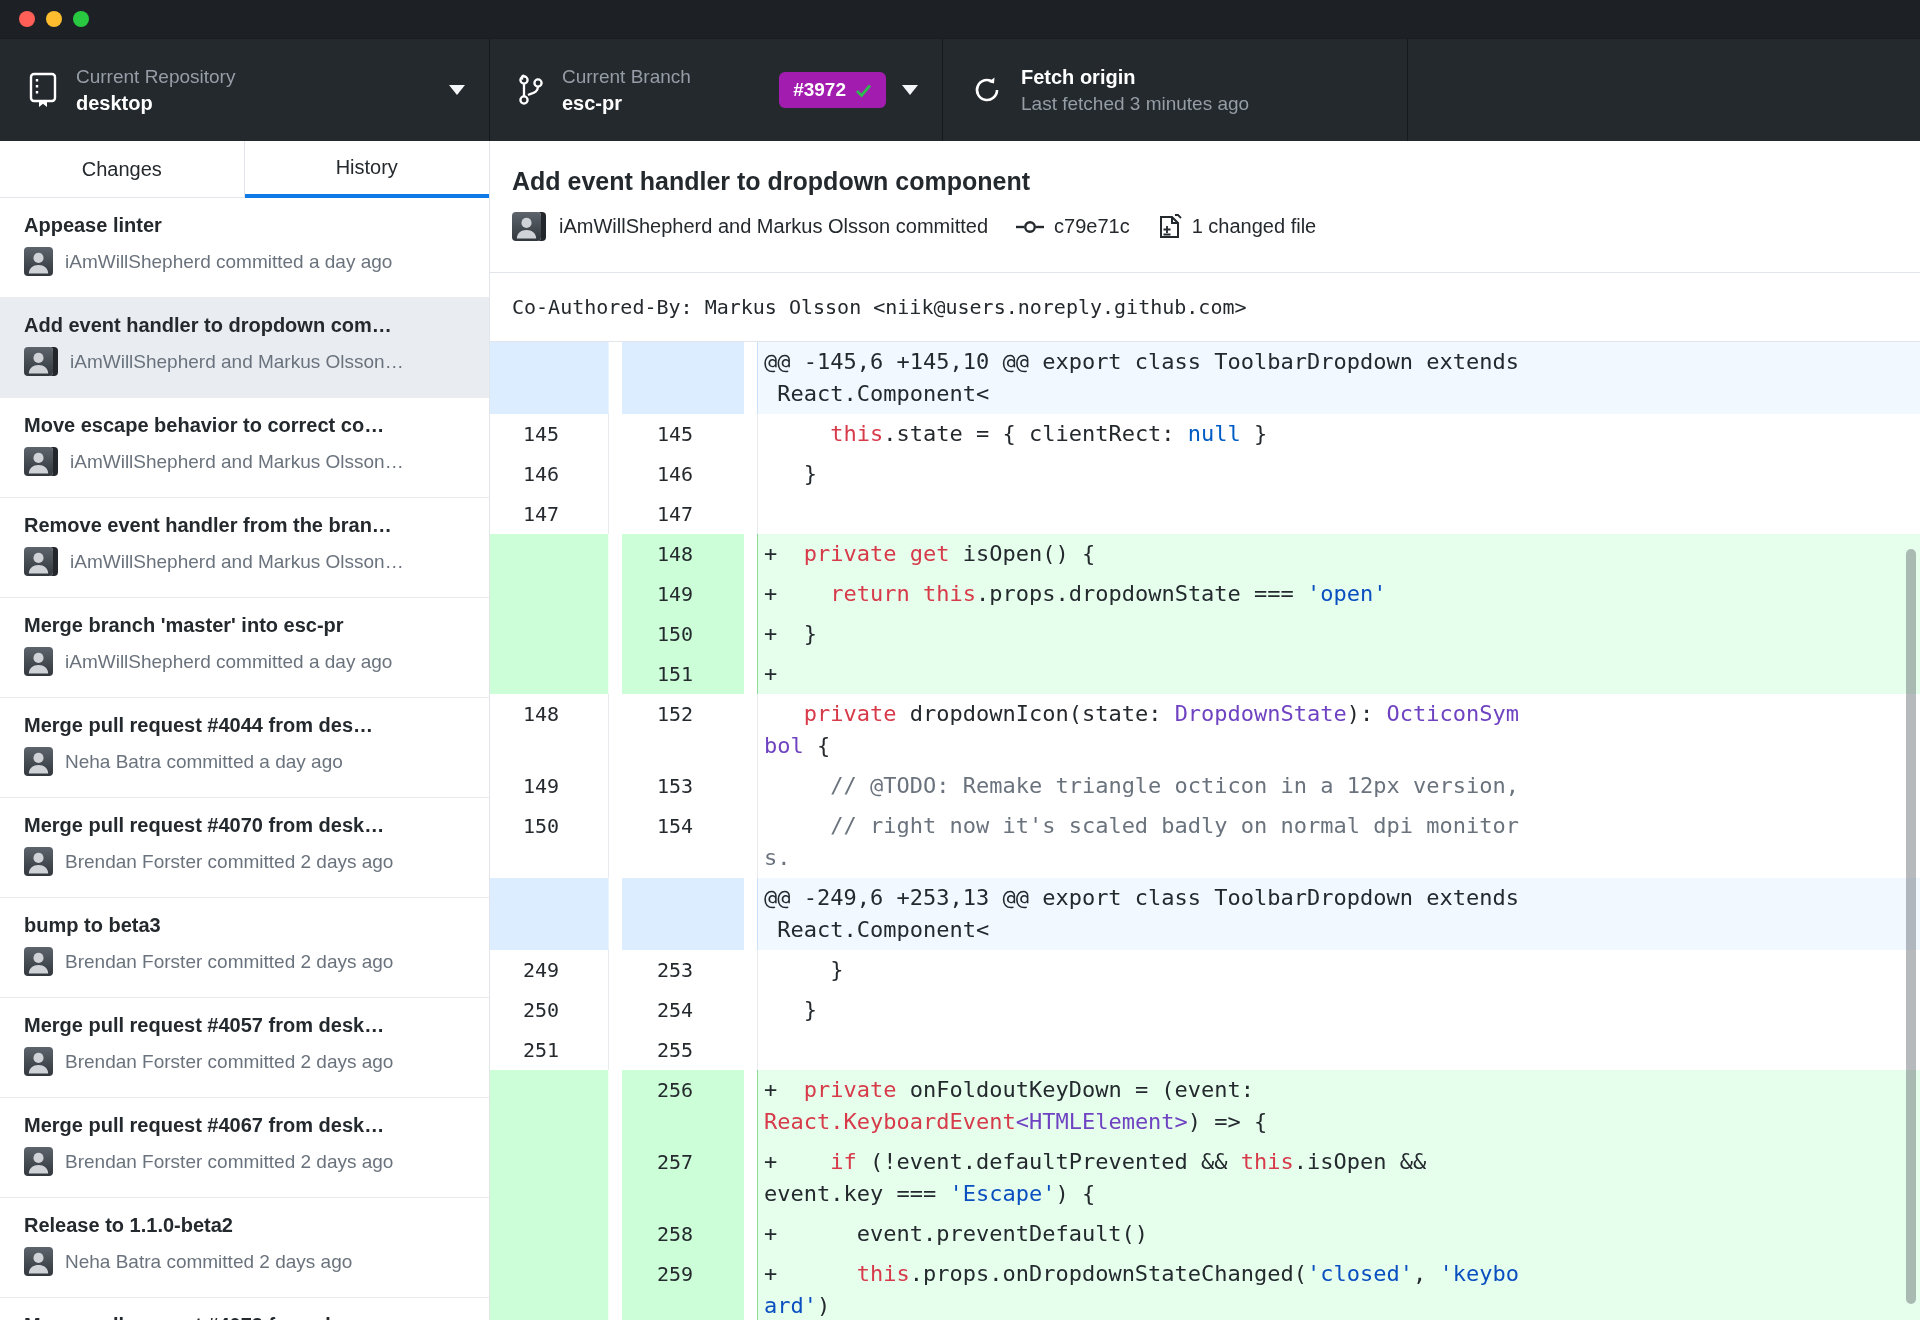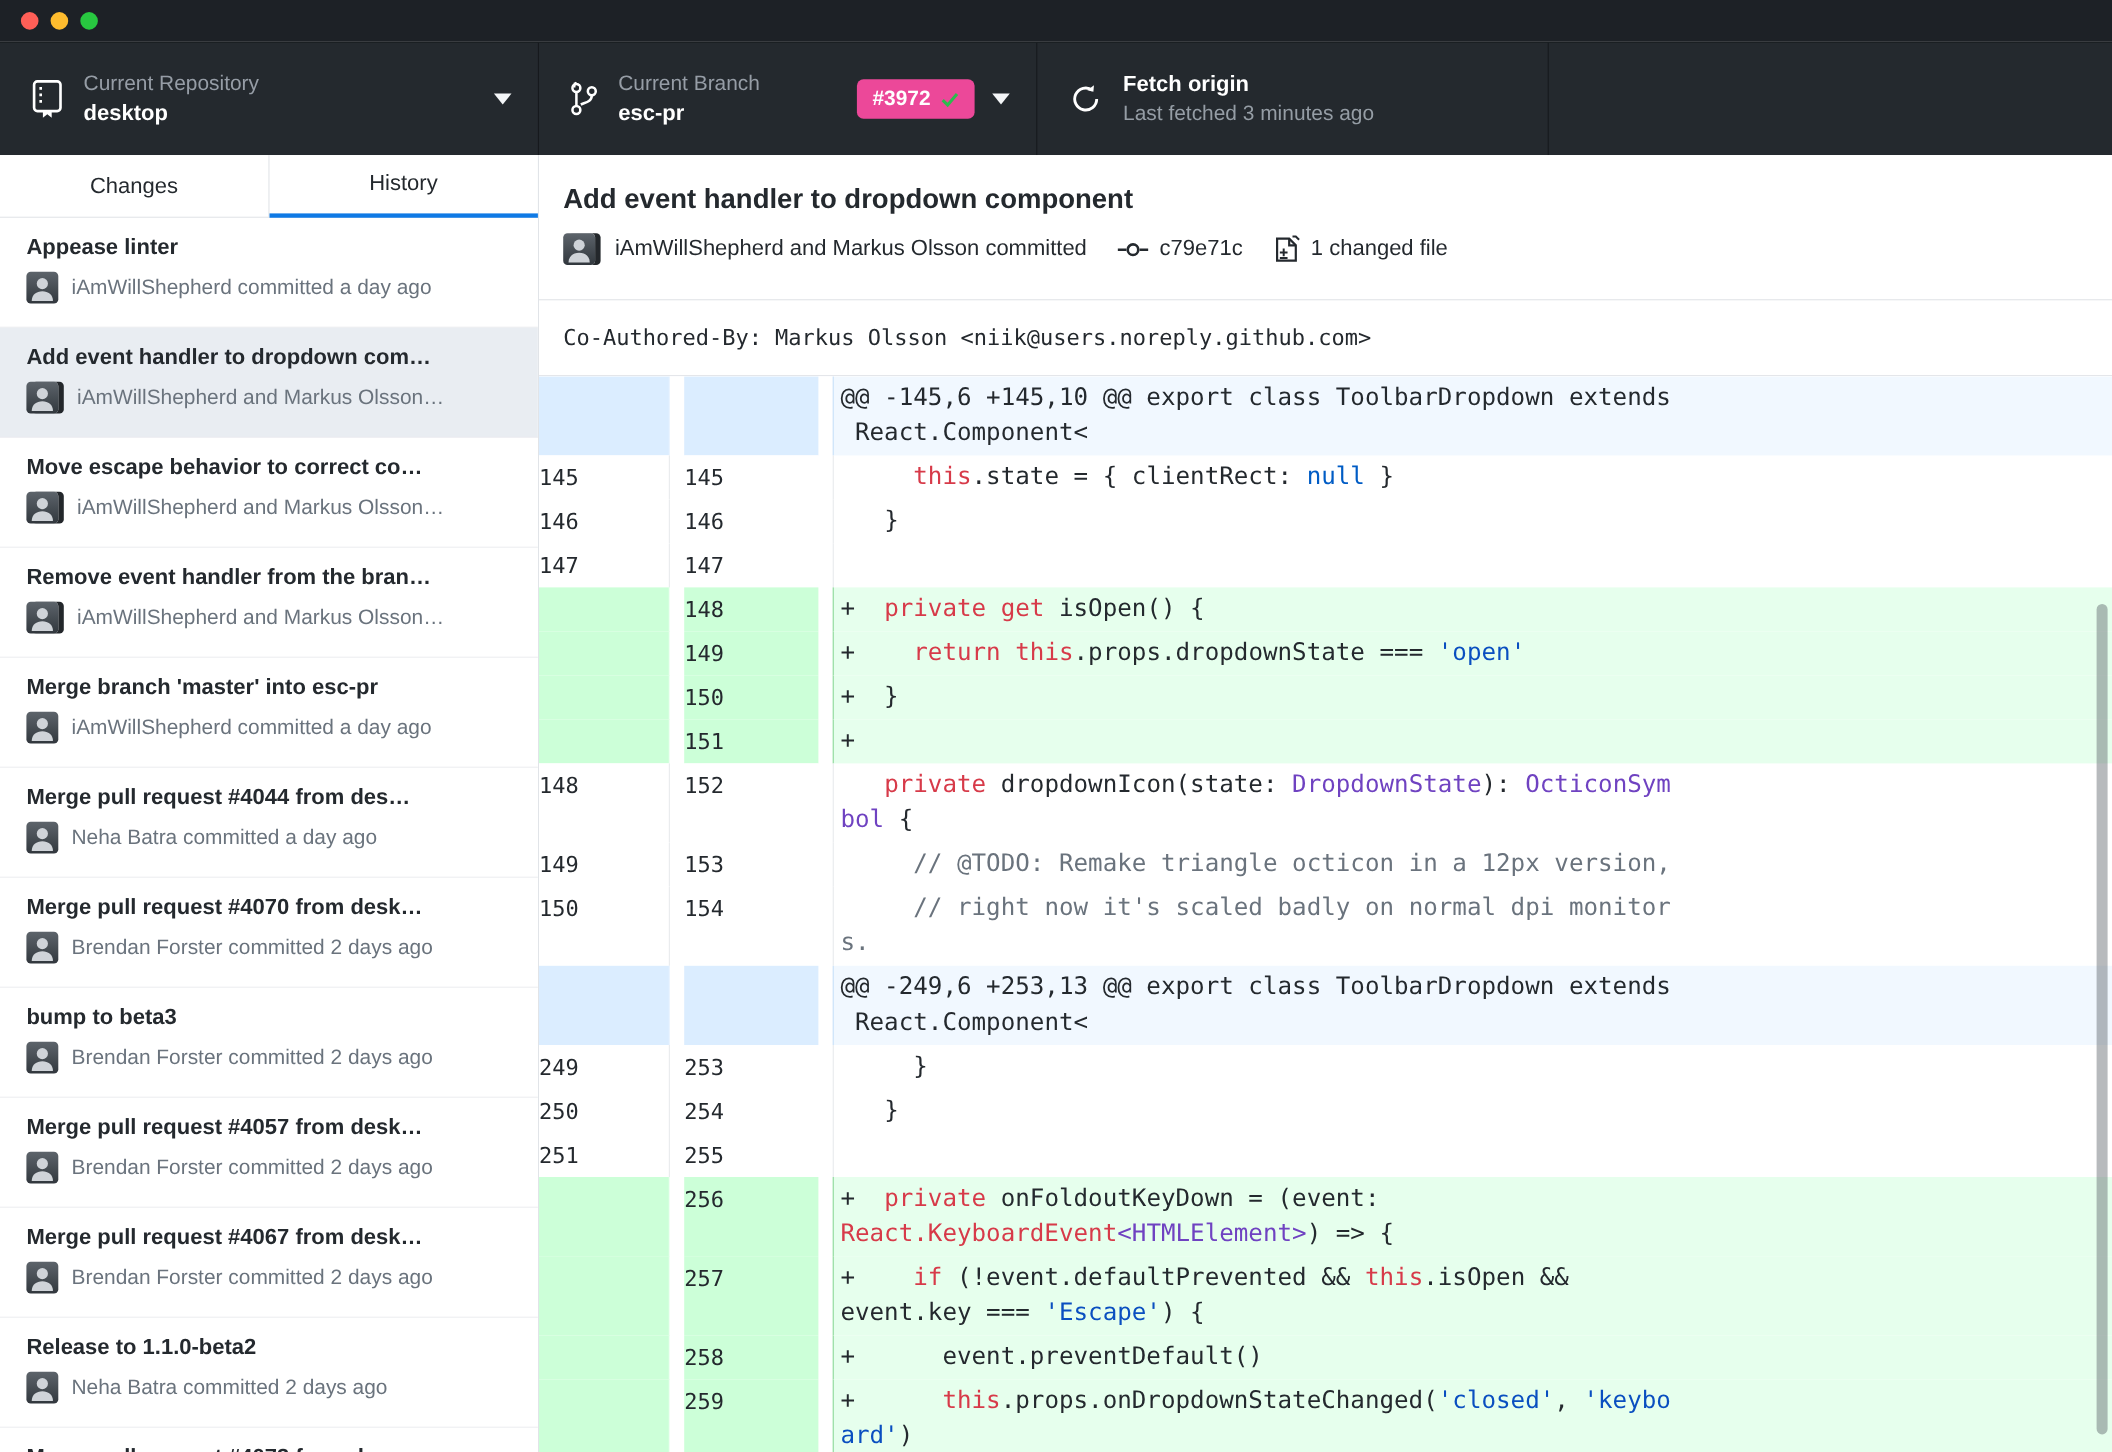--- a/index.html
+++ b/index.html
@@ -17,21 +17,21 @@
              display:flex; border-top:1px solid #1a1e22; color:#fff; }
   .tb-sec { display:flex; align-items:center; border-right:1px solid #16191d; padding:0 24px 0 28px; }
   .tb-repo { width:490px; } .tb-branch { width:453px; } .tb-fetch { width:465px; }
   .tb-icon { flex:none; margin-right:18px; display:flex; }
   .tb-col { display:flex; flex-direction:column; gap:3px; }
   .tb-label { font-size:19px; color:#969da6; line-height:22px; }
   .tb-value { font-size:20px; font-weight:bold; color:#fff; line-height:24px; }
   .caret { width:0; height:0; border-left:8px solid transparent; border-right:8px solid transparent;
            border-top:10px solid #f4f6f8; margin-left:auto; }
   .caret.b { margin-left:16px; }
-  .badge { margin-left:auto; background:#ec4899; border-radius:6px; height:36px; padding:0 14px;
+  .badge { margin-left:auto; background:#a21caf; border-radius:6px; height:36px; padding:0 14px;
            display:flex; align-items:center; gap:9px; font-size:19px; font-weight:bold; color:#fff; }
   .fetch-title { font-size:20px; font-weight:bold; line-height:24px; }
   .fetch-sub { font-size:19px; color:#959da5; line-height:23px; }
 
   
   .app-body { position:absolute; top:141px; left:0; width:1920px; height:1179px; display:flex; }
 
   
   .sidebar { width:490px; flex:none; border-right:1px solid #e1e4e8; display:flex; flex-direction:column; overflow:hidden; background:#fff; }
   .tabbar { height:57px; flex:none; display:flex; border-bottom:1px solid #e1e4e8; }
@@ -65,21 +65,21 @@
   .file-row { height:64px; background:#edf0f3; display:flex; align-items:center;
               justify-content:space-between; padding:0 20px 0 22px; border-bottom:1px solid #e4e7ea; }
   .file-name { font-size:20px; color:#24292e; white-space:nowrap; overflow:hidden; }
   .mod-icon { width:28px; height:28px; border:2.5px solid #d9a40c; border-radius:7px; flex:none;
               display:flex; align-items:center; justify-content:center; background:#fff; }
   .mod-icon i { display:block; width:11px; height:11px; border-radius:50%; background:#d9a40c; }
 
   
   .diff { flex:1; overflow:hidden; position:relative; background:#fff; }
   .drow { display:flex; font-family:"DejaVu Sans Mono", monospace;gap:13px; }
-  .g1, .g2 { flex:none; text-align:left; padding:4px 16px 4px 0; font-size:20px; line-height:32px; color:#24292e; }
+  .g1, .g2 { flex:none; text-align:center; padding:4px 16px 4px 0; font-size:20px; line-height:32px; color:#24292e; }
   .g1 { width:119px; border-right:1px solid #e8eaed; }
   .g2 { width:122px; }
   .code { flex:1; padding:4px 20px 4px 6px; font-size:22px; line-height:32px; color:#24292e;
           white-space:pre-wrap; border-left:1px solid #e8eaed; overflow:hidden; }
   .drow.ctx .g1, .drow.ctx .g2 { background:#fff; }
   .drow.add .g1, .drow.add .g2 { background:#ccffd8; }
   .drow.add .g1 { border-right-color:rgba(255,255,255,.75); }
   .drow.add .code { background:#e6ffed; border-left-color:#8fd99b; }
   .drow.hunk .g1, .drow.hunk .g2 { background:#dbedff; }
   .drow.hunk .g1 { border-right-color:rgba(255,255,255,.4); }

